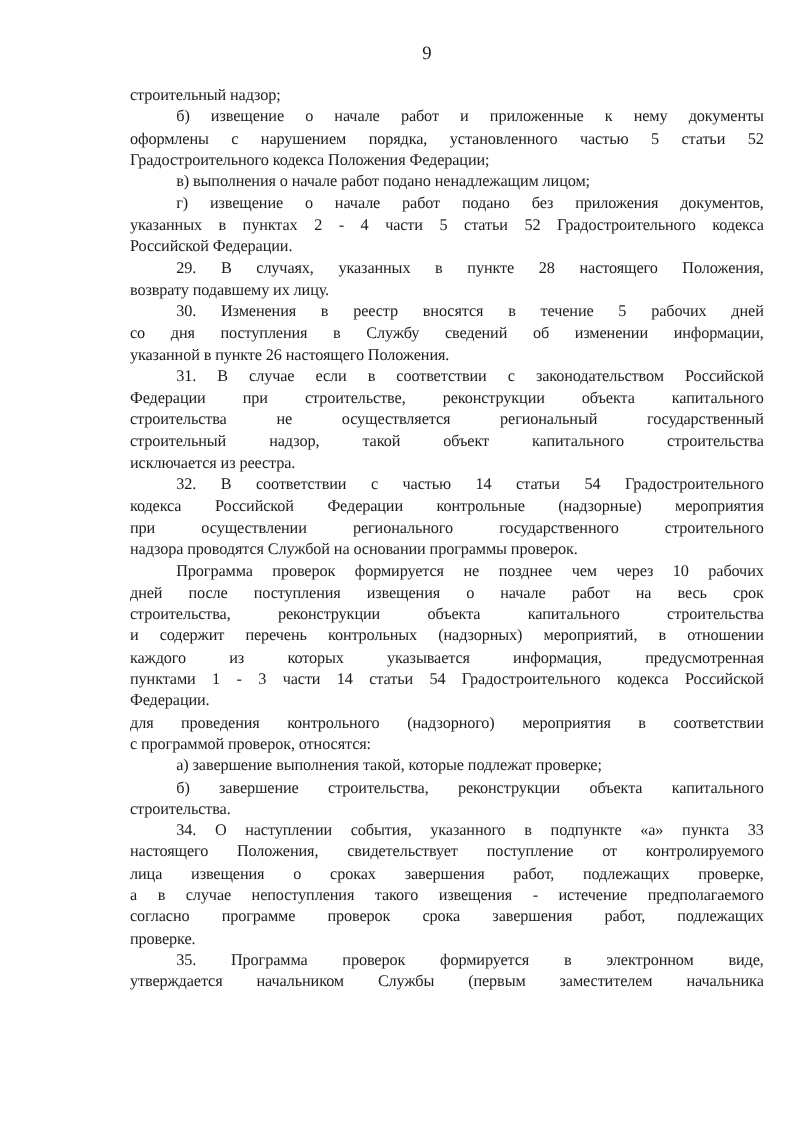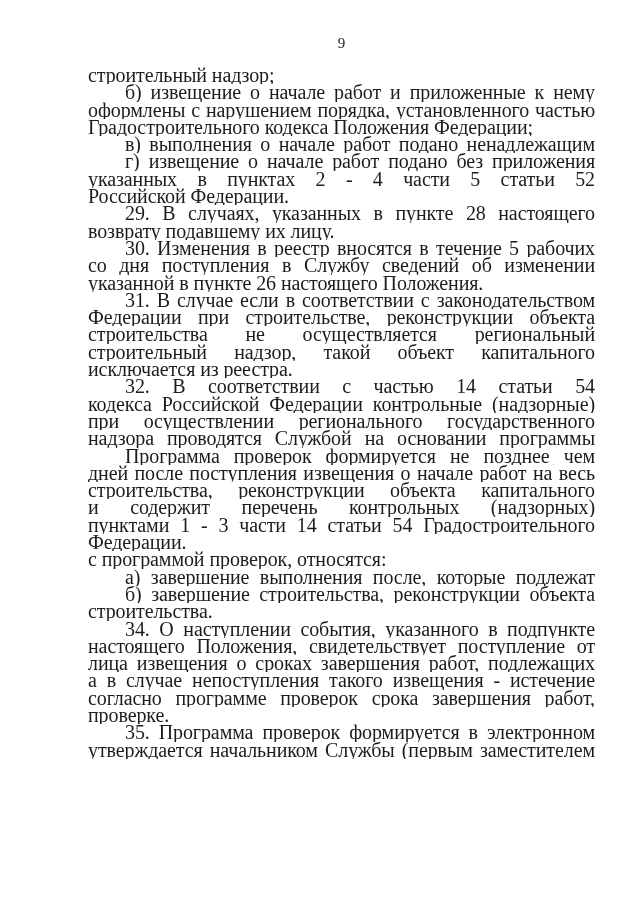--- a/index.html
+++ b/index.html
@@ -21,23 +21,23 @@
     top: 35px;
     left: 88px;
     width: 507px;
     text-align: center;
     font-size: 15px;
     line-height: 17px;
   }
   .doc-body {
     position: absolute;
     top: 67px;
-    left: 88px;
+    left: 104px;
     width: 507px;
-    font-size: 20px;
+    font-size: 13px;
     line-height: 17.3px;
     letter-spacing: -0.1px;
   }
   .paragraph {
     margin: 0;
   }
   .line {
     text-align: justify;
     text-align-last: justify;
     height: 17.3px;
@@ -93,28 +93,30 @@
         <div class="line indent">32. В соответствии с частью 14 статьи 54 Градостроительного</div>
         <div class="line">кодекса Российской Федерации контрольные (надзорные) мероприятия</div>
         <div class="line">при осуществлении регионального государственного строительного</div>
         <div class="line last">надзора проводятся Службой на основании программы проверок.</div>
       </div>
       <div class="paragraph">
         <div class="line indent">Программа проверок формируется не позднее чем через 10 рабочих</div>
         <div class="line">дней после поступления извещения о начале работ на весь срок</div>
         <div class="line">строительства, реконструкции объекта капитального строительства</div>
         <div class="line">и содержит перечень контрольных (надзорных) мероприятий, в отношении</div>
+        <div class="line">каждого из которых указывается информация, предусмотренная</div>
         <div class="line">пунктами 1 - 3 части 14 статьи 54 Градостроительного кодекса Российской</div>
         <div class="line last">Федерации.</div>
       </div>
       <div class="paragraph">
+        <div class="line">для проведения контрольного (надзорного) мероприятия в соответствии</div>
         <div class="line last">с программой проверок, относятся:</div>
       </div>
       <div class="paragraph">
-        <div class="line indent last">а) завершение выполнения после, которые подлежат проверке;</div>
+        <div class="line indent last">а) завершение выполнения такой, которые подлежат проверке;</div>
       </div>
       <div class="paragraph">
         <div class="line indent">б) завершение строительства, реконструкции объекта капитального</div>
         <div class="line last">строительства.</div>
       </div>
       <div class="paragraph">
         <div class="line indent">34. О наступлении события, указанного в подпункте «а» пункта 33</div>
         <div class="line">настоящего Положения, свидетельствует поступление от контролируемого</div>
         <div class="line">лица извещения о сроках завершения работ, подлежащих проверке,</div>
         <div class="line">а в случае непоступления такого извещения - истечение предполагаемого</div>

